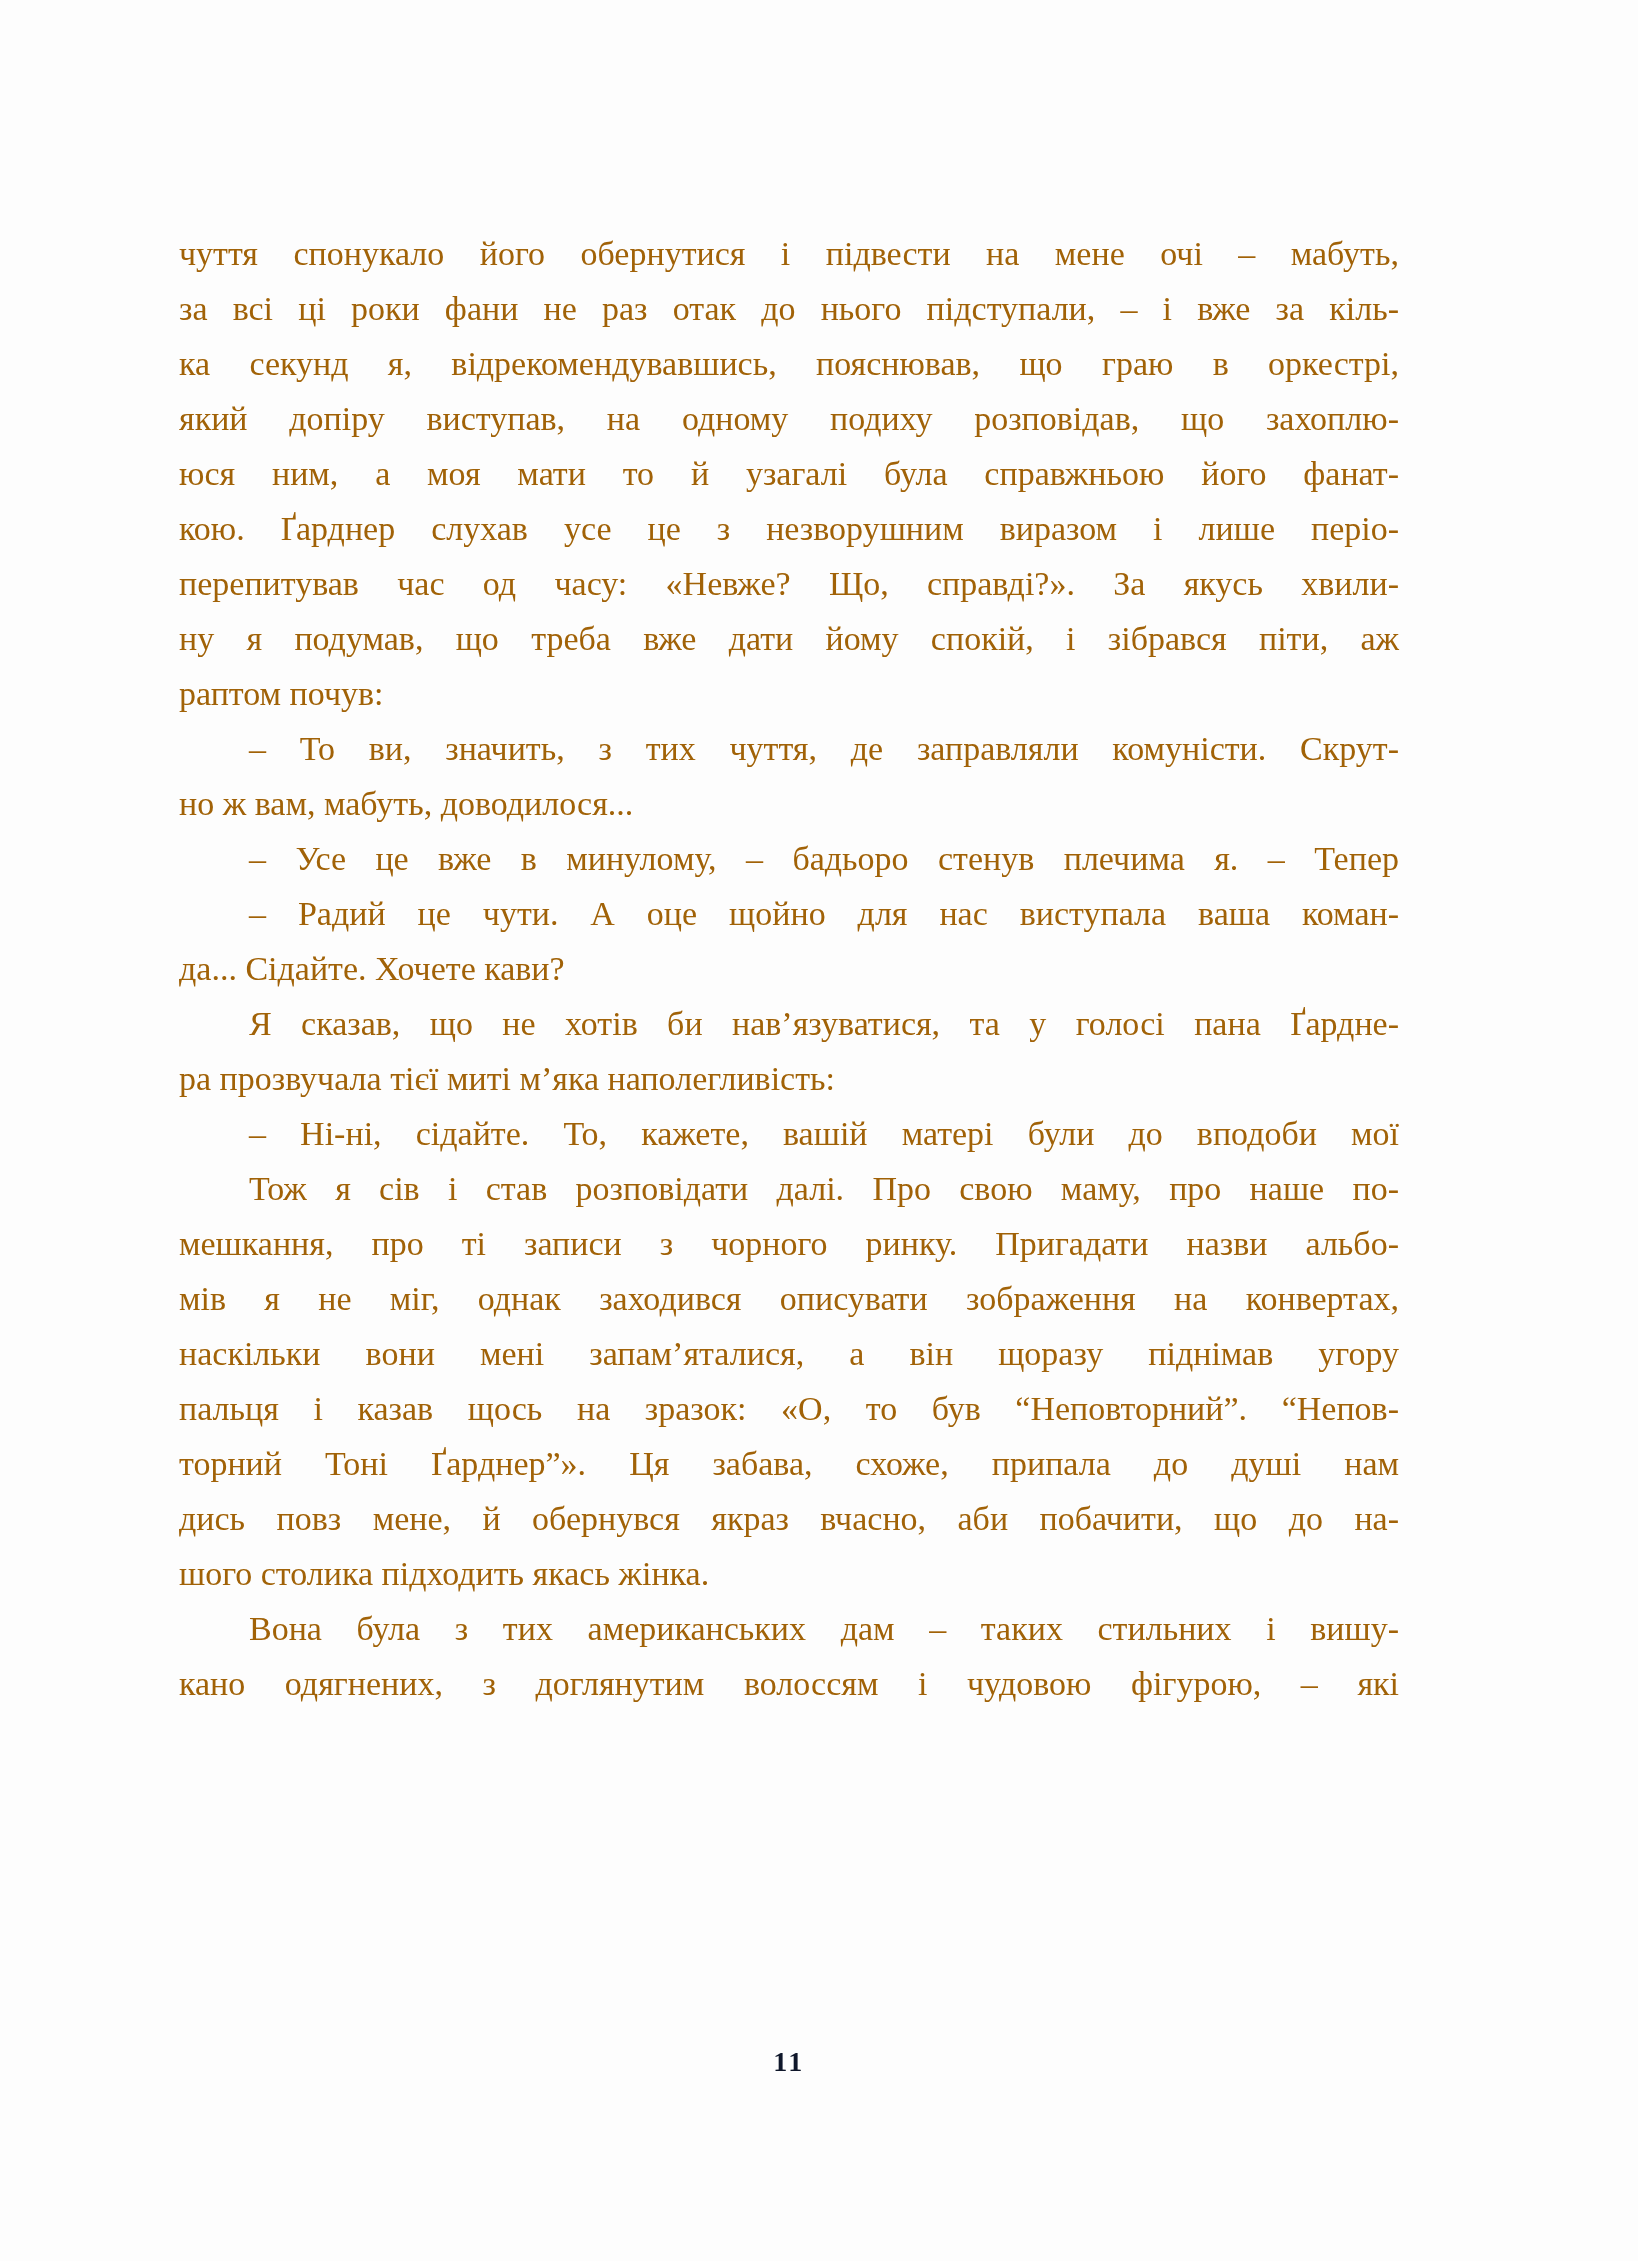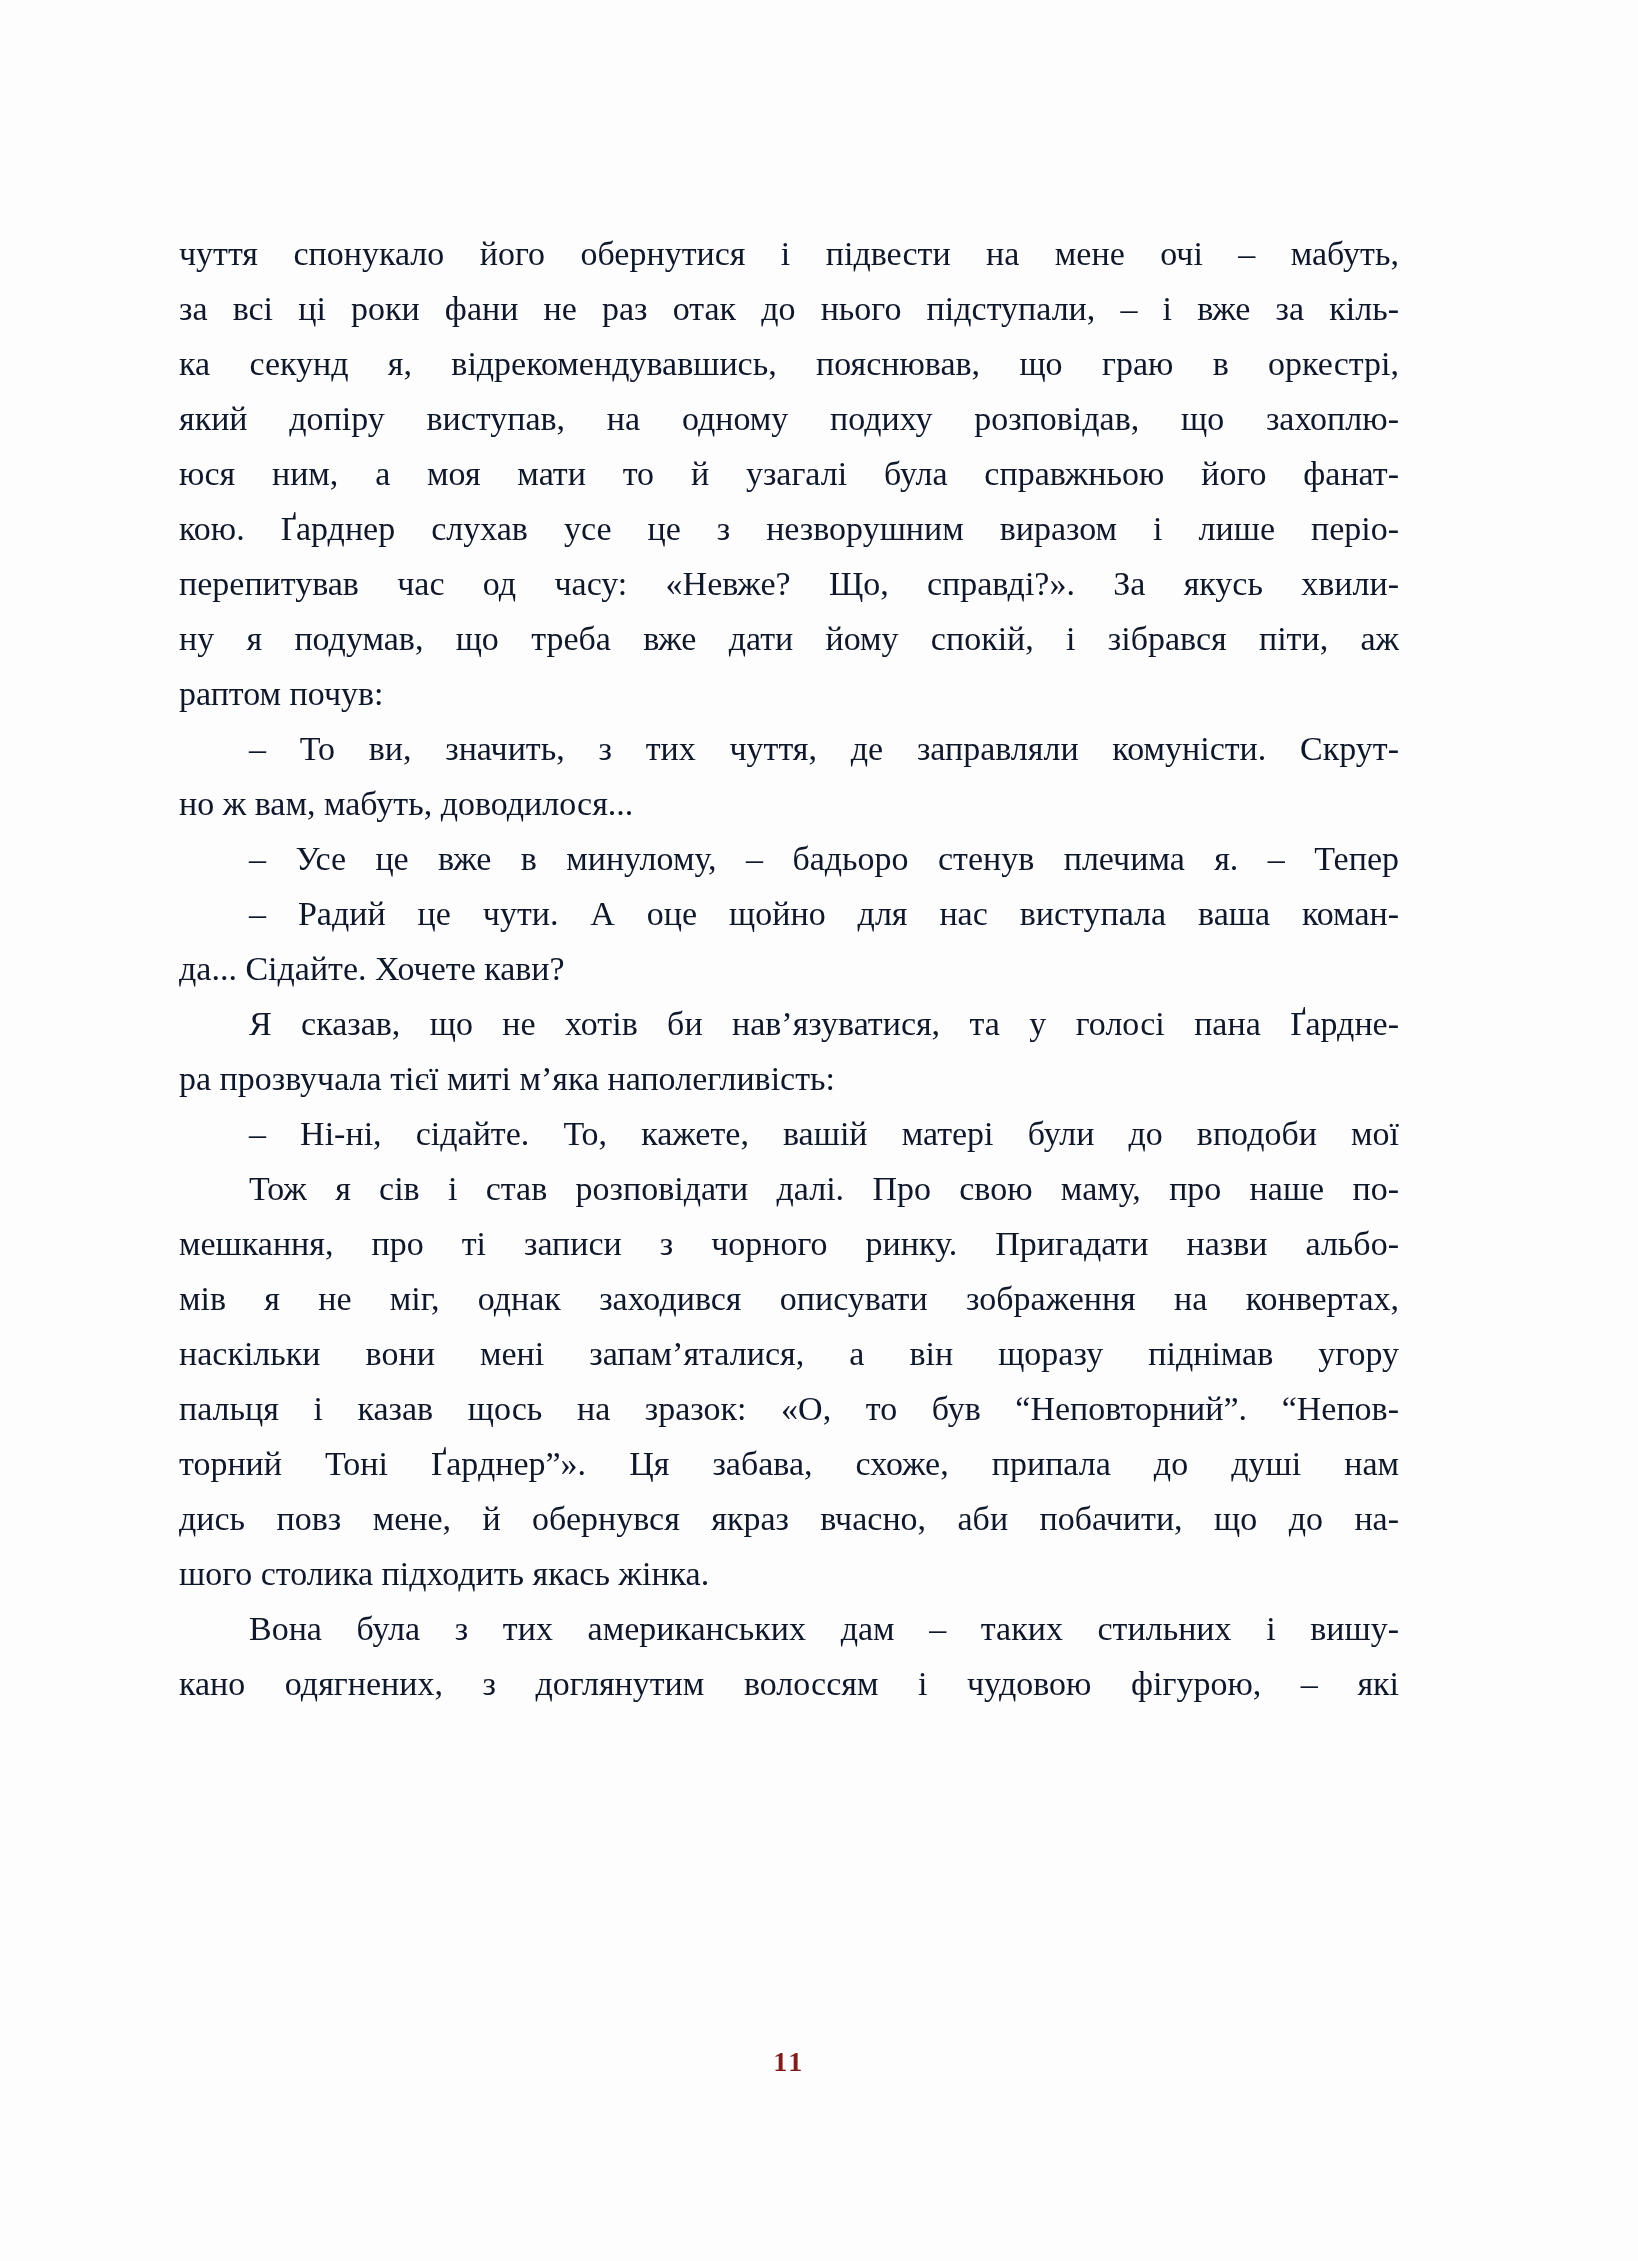--- a/index.html
+++ b/index.html
@@ -50,21 +50,21 @@
     font-size: 28px;
     font-weight: 700;
     letter-spacing: 2.6px;
     color: #32497c;
   }
 </style>
 </head>
 <body style="background: rgb(253, 253, 253);">
 
 <div class="page">
-  <div class="text-block" style="color: #0f172a;">
+  <div class="text-block" style="color: #a16207;">
 
   <div class="line flush">чуття спонукало його обернутися і підвести на мене очі – мабуть,</div>
       <div class="line flush">за всі ці роки фани не раз отак до нього підступали, – і вже за кіль-</div>
       <div class="line flush">ка секунд я, відрекомендувавшись, пояснював, що граю в оркестрі,</div>
       <div class="line flush">який допіру виступав, на одному подиху розповідав, що захоплю-</div>
       <div class="line flush">юся ним, а моя мати то й узагалі була справжньою його фанат-</div>
       <div class="line flush">кою. Ґарднер слухав усе це з незворушним виразом і лише періо-</div>
       <div class="line flush">перепитував час од часу: «Невже? Що, справді?». За якусь хвили-</div>
       <div class="line flush">ну я подумав, що треба вже дати йому спокій, і зібрався піти, аж</div>
       <div class="line">раптом почув:</div>
@@ -80,15 +80,15 @@
       <div class="line flush">мешкання, про ті записи з чорного ринку. Пригадати назви альбо-</div>
       <div class="line flush">мів я не міг, однак заходився описувати зображення на конвертах,</div>
       <div class="line flush">наскільки вони мені запам’яталися, а він щоразу піднімав угору</div>
       <div class="line flush">пальця і казав щось на зразок: «О, то був “Неповторний”. “Непов-</div>
       <div class="line flush">торний Тоні Ґарднер”». Ця забава, схоже, припала до душі нам</div>
       <div class="line flush">дись повз мене, й обернувся якраз вчасно, аби побачити, що до на-</div>
       <div class="line">шого столика підходить якась жінка.</div>
       <div class="line flush indent">Вона була з тих американських дам – таких стильних і вишу-</div>
       <div class="line flush">кано одягнених, з доглянутим волоссям і чудовою фігурою, – які</div>
     </div>
-  <div class="page-number" style="color: #7f1d1d;">11</div>
+  <div class="page-number" style="color: #0f172a;">11</div>
 </div>
 
 
 </body></html>

